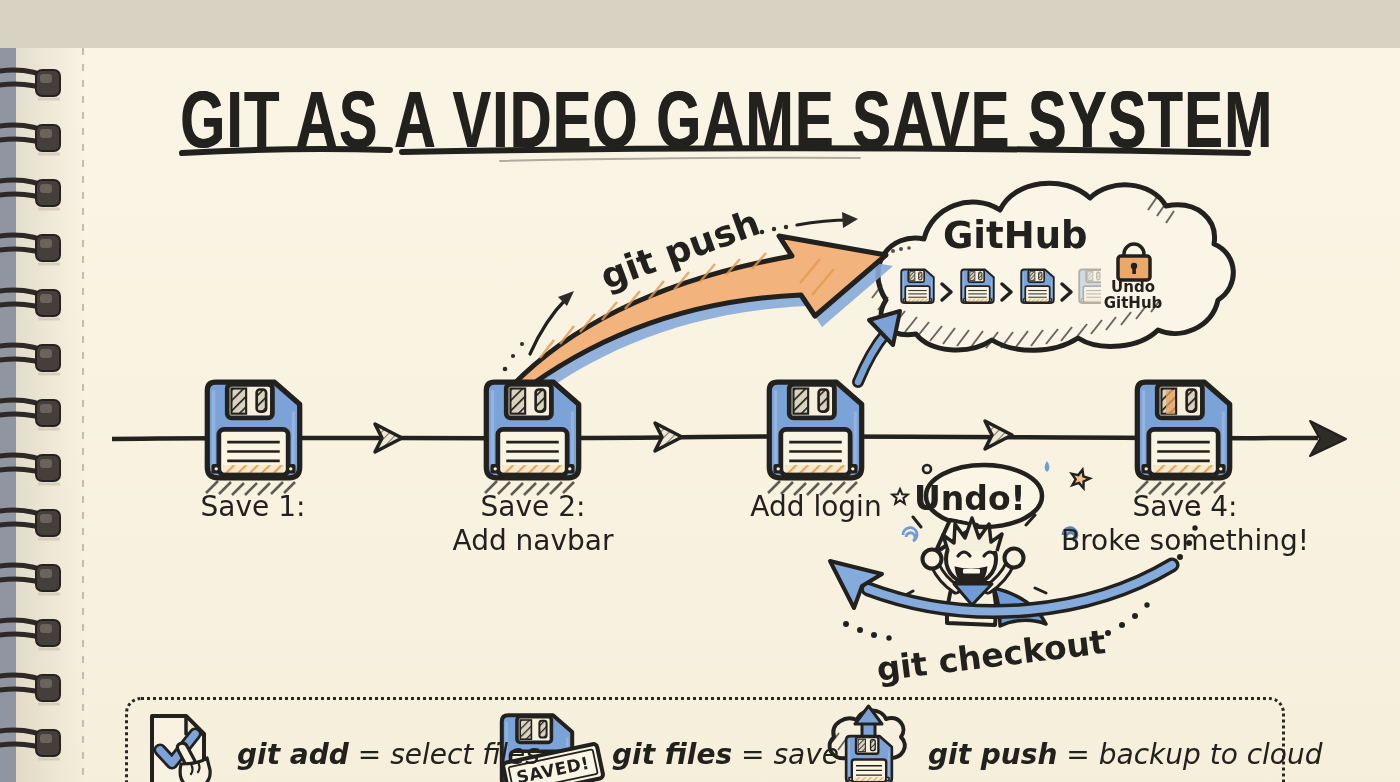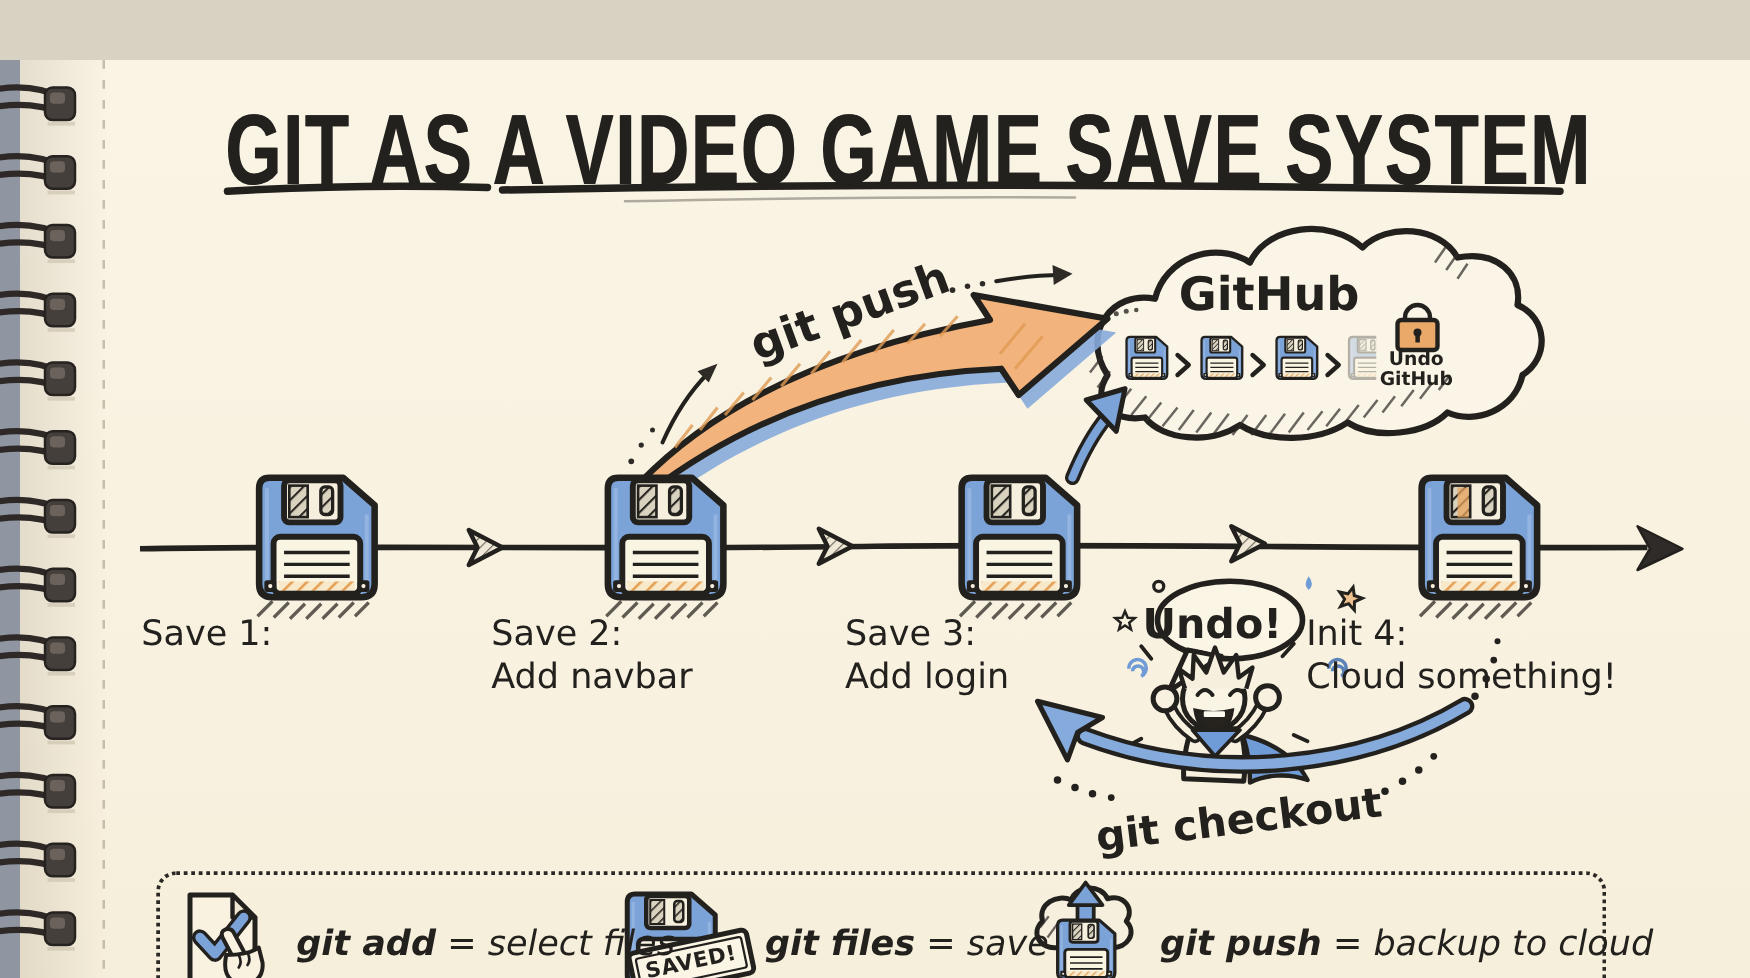--- a/index.html
+++ b/index.html
@@ -9,21 +9,21 @@
     font-family:"DejaVu Sans","Liberation Sans",sans-serif;color:#23211e;margin-top:48px;
   }
   #art{position:absolute;left:0;top:0;z-index:2;}
   .txt{position:absolute;z-index:3;white-space:nowrap;color:#23211e;}
   .page-title{
     left:180px;top:26px;font-family:"Liberation Sans",sans-serif;
     font-size:80px;font-weight:bold;letter-spacing:2px;
     transform:scaleX(0.72);transform-origin:left top;
     text-shadow:1px 0 0 #242220;
   }
-  .save-label{width:280px;font-size:28px;line-height:34px;font-weight:500;}
+  .save-label{width:280px;text-align:center;font-size:28px;line-height:34px;font-weight:500;}
   .save-label .l2{font-weight:normal;}
   .github-label{left:943px;top:166px;width:160px;font-size:37px;font-weight:bold;}
   .cloud-badge{left:1096px;width:74px;text-align:center;font-size:15px;font-weight:bold;line-height:16px;}
   .push-label{left:575px;top:181px;width:210px;text-align:center;font-size:36px;font-weight:bold;transform:rotate(-20deg);}
   .checkout-label{left:869px;top:588px;width:244px;text-align:center;font-size:33px;font-weight:bold;transform:rotate(-7deg);}
   .undo-label{left:914px;top:431px;width:140px;font-size:33px;font-weight:bold;}
   .legend-border{
     position:absolute;left:125px;top:649px;width:1154px;height:104px;z-index:1;
     border:3.5px dotted #2a2824;border-radius:16px;
   }
@@ -285,26 +285,25 @@
   <div class="txt page-title">GIT AS A VIDEO GAME SAVE SYSTEM</div>
 
   <div class="txt save-label" style="left:113px;top:442px;">
     <div class="l1">Save 1:</div>
   </div>
   <div class="txt save-label" style="left:393px;top:442px;">
     <div class="l1">Save 2:</div>
     <div class="l2">Add navbar</div>
   </div>
   <div class="txt save-label" style="left:676px;top:442px;">
-    <div class="l1">Save 3:</div>
     <div class="l2">Add login</div>
   </div>
   <div class="txt save-label" style="left:1045px;top:442px;">
-    <div class="l1">Init 4:</div>
-    <div class="l2">Cloud something!</div>
+    <div class="l1">Save 4:</div>
+    <div class="l2">Broke something!</div>
   </div>
 
   <div class="txt github-label">GitHub</div>
   <div class="txt cloud-badge" style="top:231px;">Undo</div>
   <div class="txt cloud-badge" style="top:247px;">GitHub</div>
 
   <div class="txt push-label">git push</div>
   <div class="txt undo-label">Undo!</div>
   <div class="txt checkout-label">git checkout</div>
 

